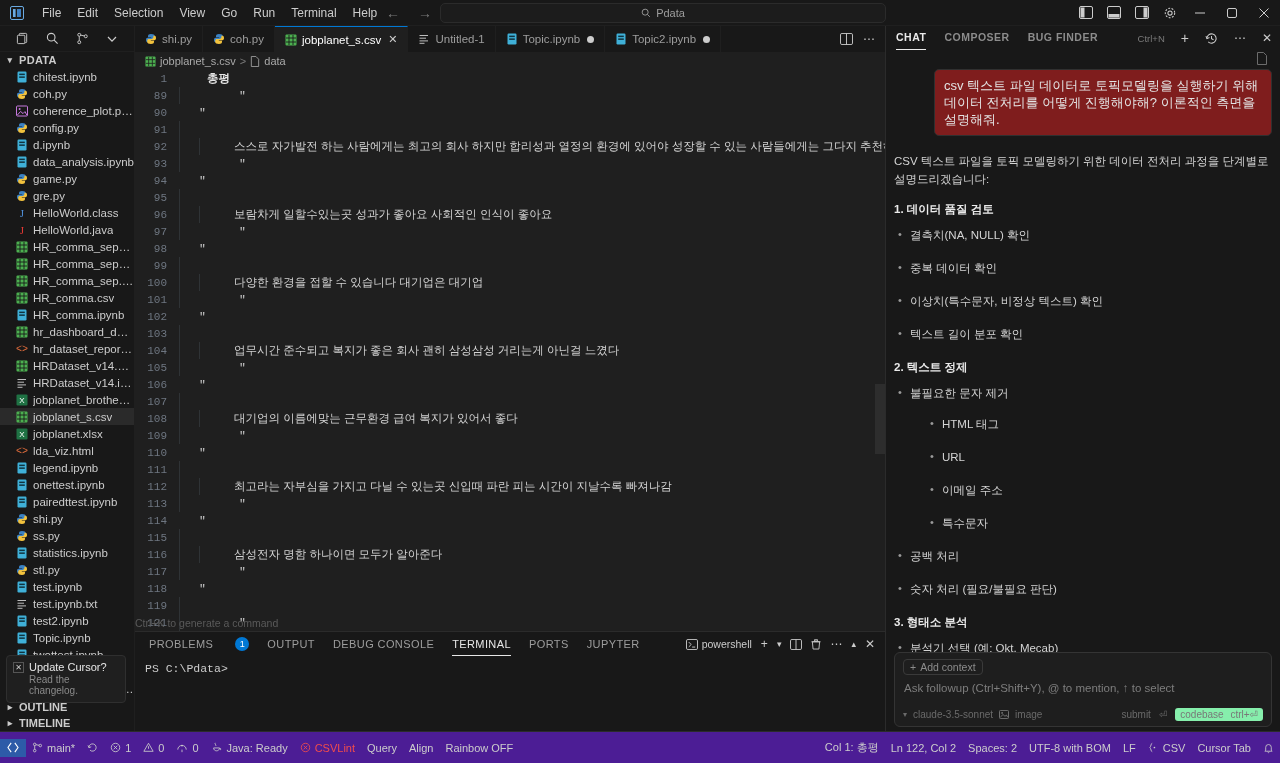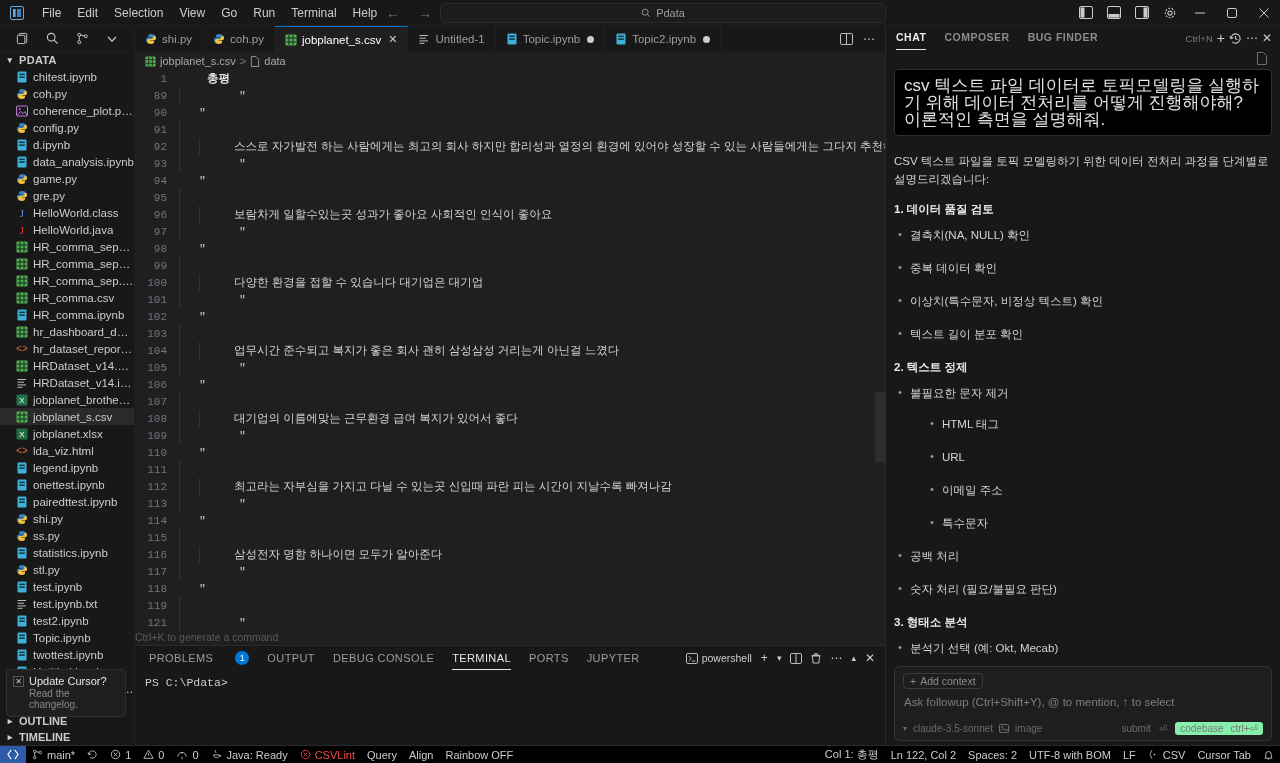--- a/index.html
+++ b/index.html
@@ -155,27 +155,27 @@
   .shellchip { display:flex; align-items:center; gap:4px; font-size: 10.5px; color:#cccccc; }
   .terminal-body { flex: 1; padding: 6px 0 0 10px; font-family: "Liberation Mono", monospace;
                    font-size: 11.5px; color: #cccccc; }
 
   
   .chat { width: 395px; min-width: 395px; background: #181818; display: flex; flex-direction: column;
           border-left: 1px solid #2b2b2b; min-height: 0; }
   .chat-head { height: 24px; display: flex; align-items: center; padding: 0 8px 0 10px; gap: 18px; }
   .ctab { font-size: 10.5px; font-weight: bold; letter-spacing: .5px; color: #8c8c8c; height: 24px; line-height: 22px; }
   .ctab.active { color: #eaeaea; border-bottom: 1px solid #eaeaea; }
-  .chat-head-right { margin-left: auto; display: flex; align-items: center; gap: 4px; color: #cccccc; font-size: 12px; }
+  .chat-head-right { margin-left: auto; display: flex; align-items: center; gap: 16px; color: #cccccc; font-size: 12px; }
   .kbd-hint { font-size: 9.5px; color: #7a7a7a; }
   .chat-scroll { flex: 1; overflow: hidden; padding: 0 8px; position: relative; }
   .ctx-file-icon { display:flex; justify-content:flex-end; padding: 2px 4px 4px 0; color: #6c6c6c; }
   .user-msg {
-    background: #000000; border: 1px solid #303030; border-radius: 5px;
-    padding: 7px 9px; font-size: 17px; line-height: 17px; color: #e3e3e3;
+    background: #7f1d1d; border: 1px solid #303030; border-radius: 5px;
+    padding: 7px 9px; font-size: 13px; line-height: 17px; color: #e3e3e3; margin-left: 40px;
   }
   .asst { font-size: 11.5px; line-height: 18px; color: #d4d4d4; padding-top: 10px; }
   .asst p { margin: 6px 0 10px 0; }
   .asst h3 { font-size: 11.5px; font-weight: bold; color: #eaeaea; margin: 12px 0 8px 0; }
   .asst ul { list-style: none; margin: 0 0 0 0; padding: 0; }
   .asst li { position: relative; padding-left: 16px; margin: 0 0 15px 0; }
   .asst li::before { content: "\2022"; position: absolute; left: 4px; top: -1px; color: #9a9a9a; font-size: 11px; }
   .asst ul.lvl2 { margin-left: 16px; margin-top: 13px; }
   .asst ul.lvl2 > li { font-size: 11.5px; }
   .chat-input-wrap { padding: 0 8px 4px 8px; }
@@ -187,21 +187,21 @@
     display: inline-flex; align-items: center; gap: 4px; border: 1px solid #3a3a3a;
     border-radius: 4px; padding: 1px 6px; font-size: 10.5px; color: #8c8c8c;
   }
   .ci-placeholder { font-size: 11.5px; color: #7d7d7d; padding: 7px 0 14px 1px; }
   .ci-footer { display: flex; align-items: center; font-size: 10px; color: #6a6a6a; gap: 6px; }
   .ci-footer .right { margin-left: auto; display: flex; align-items: center; gap: 8px; }
   .chip { background: #86efac; border-radius: 3px; padding: 1px 5px; color: #787878; }
 
   
   .statusbar {
-    height: 18px; min-height: 18px; background: #000000; display: flex; align-items: center;
+    height: 32px; min-height: 18px; background: #4c1d95; display: flex; align-items: center;
     font-size: 11px; color: #cccccc; border-top: 1px solid #2b2b2b;
   }
   .sb-remote { width: 26px; height: 18px; background: #2d5ba8; display:flex;align-items:center;justify-content:center; }
   .sitem { display: flex; align-items: center; gap: 4px; padding: 0 6px; height: 18px; white-space: nowrap; }
   .sitem.err { color: #f14c4c; }
   .sb-right { margin-left: auto; display: flex; align-items: center; }
   svg { display:block; }
 </style>
 </head>
 <body>

